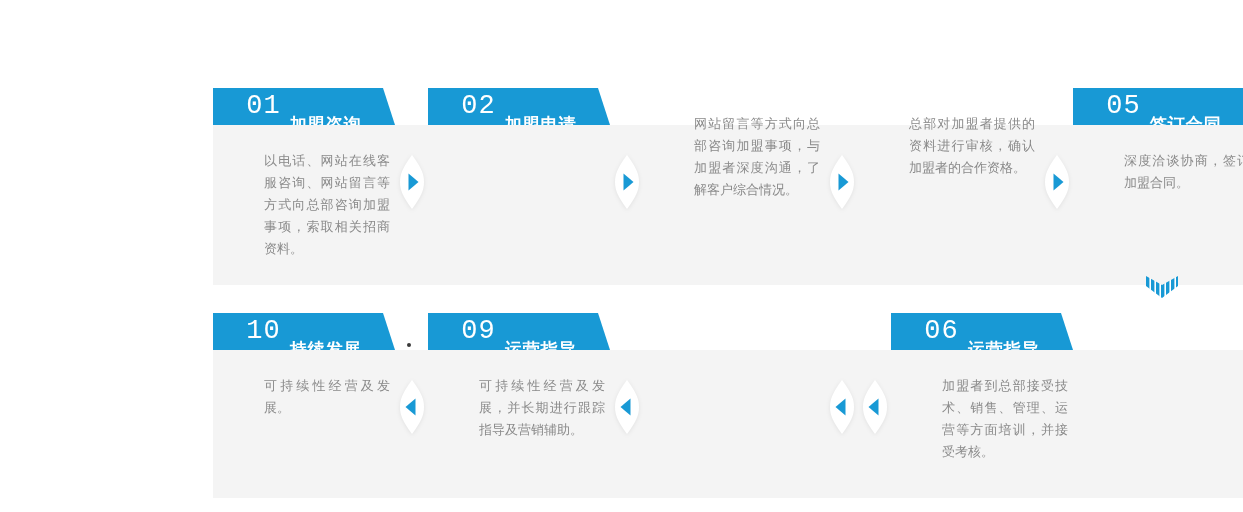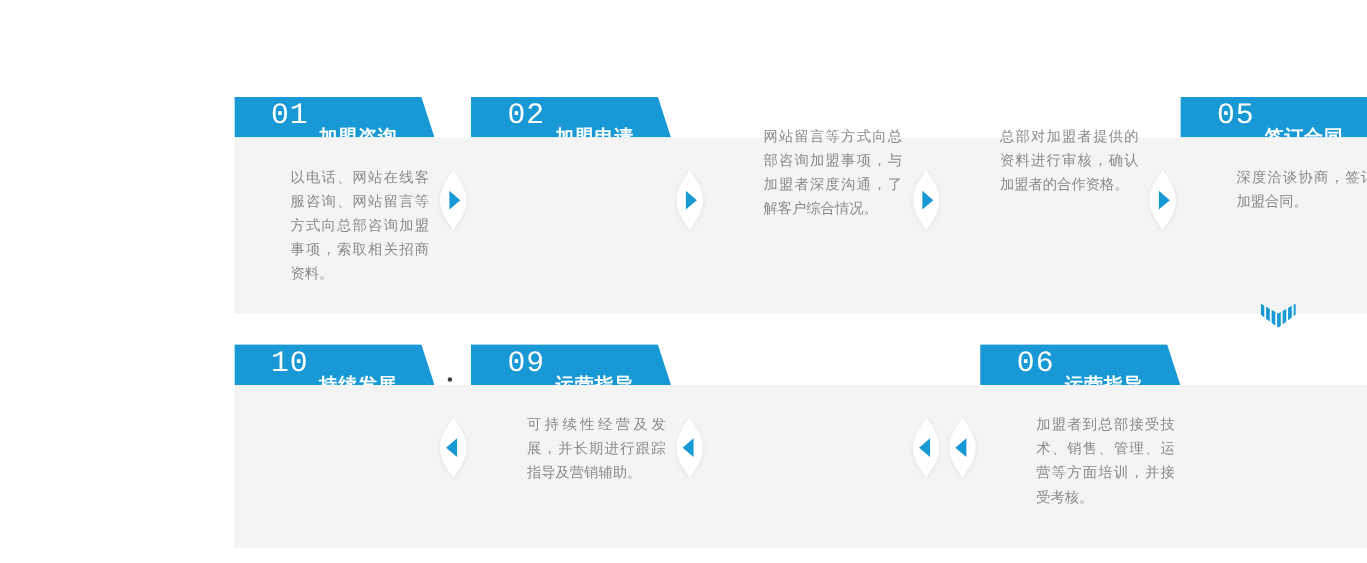--- a/index.html
+++ b/index.html
@@ -119,20 +119,21 @@
   </div>
 
   <div class="flow-row row-2">
     <div class="band"></div>
     <div class="strip">
   <div class="card">
     <div class="card-header">
       <span class="num">10</span>
       <span class="title">持续发展</span>
     </div>
+    <div class="card-body">可持续性经营及发展。</div>
   </div>
 
   <div class="connector left">
     <span class="leaf">
       <svg viewBox="0 0 30 54" width="30" height="54" aria-hidden="true">
         <path d="M15 0 C24 12 27 19 27 27 C27 35 24 42 15 54 C6 42 3 35 3 27 C3 19 6 12 15 0 Z" fill="#ffffff"></path>
         <polygon class="tri" points="11.5,18.5 21.5,27 11.5,35.5"></polygon>
       </svg>
     </span>
   </div>

